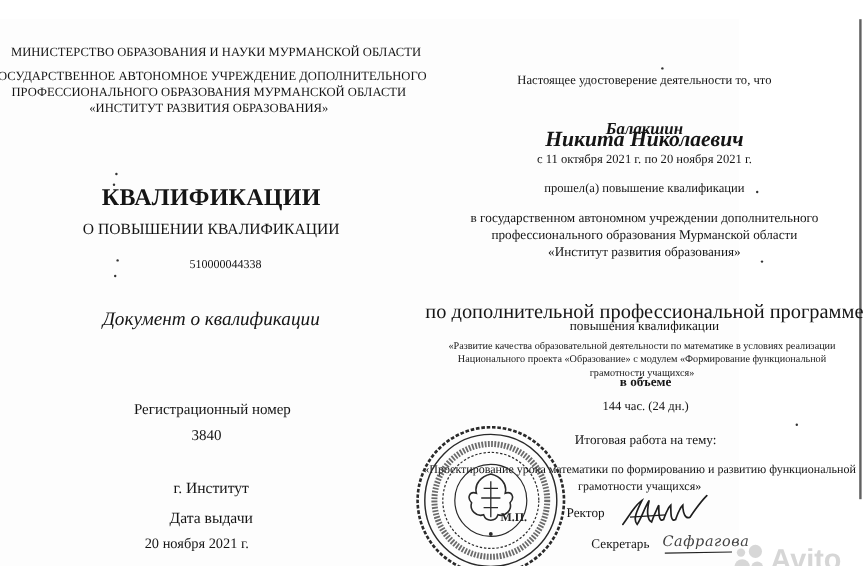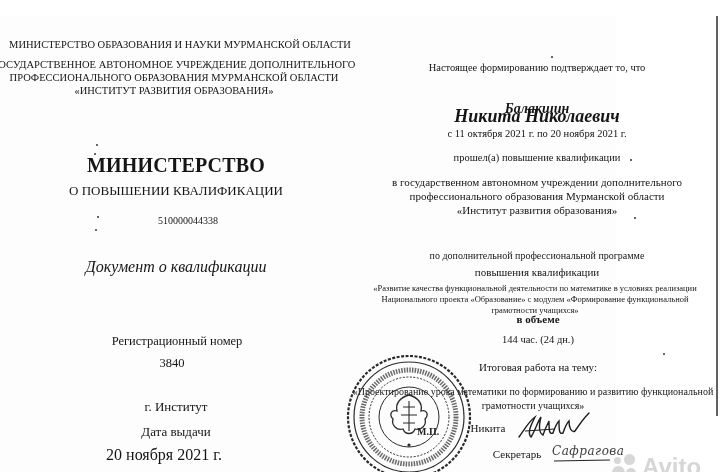--- a/index.html
+++ b/index.html
@@ -44,32 +44,32 @@
   .inst2 { left: 174px; top: 57px; font-size: 10.5px; }
   .inst3 { left: 174px; top: 70px; font-size: 10.5px; }
   .cert-title { left: 176px; top: 139px; font-size: 20px; font-weight: bold; letter-spacing: 0.2px; }
   .cert-sub { left: 176px; top: 168px; font-size: 13px; }
   .cert-num { left: 188px; top: 200px; font-size: 10px; }
   .doc-type { left: 176px; top: 243px; font-size: 16px; font-style: italic; }
   .reg-label { left: 177px; top: 319px; font-size: 12.5px; }
   .reg-num { left: 160px; top: 341px; font-size: 12.5px; margin-left: 12px; }
   .city { left: 176px; top: 384px; font-size: 13px; }
   .date-label { left: 176px; top: 409px; font-size: 13px; }
-  .date-val { left: 164px; top: 431px; font-size: 16px; }
+  .date-val { left: 164px; top: 431px; font-size: 12px; }
 
   
   .r1 { left: 537px; top: 47px; font-size: 10.5px; }
   .r-surname { left: 537px; top: 67px; font-size: 14px; margin-top: 19px; }
   .r-name { left: 537px; top: 91px; font-size: 18px; }
   .r-period { left: 537px; top: 113px; font-size: 10.5px; }
   .r-passed { left: 537px; top: 137px; font-size: 10.5px; }
   .r-org1 { left: 537px; top: 161px; font-size: 11px; }
   .r-org2 { left: 537px; top: 175px; font-size: 11px; }
   .r-org3 { left: 537px; top: 189px; font-size: 11px; }
-  .r-prog1 { left: 537px; top: 235px; font-size: 10px; text-align: right; }
+  .r-prog1 { left: 537px; top: 235px; font-size: 17px; text-align: right; }
   .r-prog2 { left: 537px; top: 251px; font-size: 11px; }
   .r-title1 { left: 535px; top: 268px; font-size: 8.5px; }
   .r-title2 { left: 535px; top: 279px; font-size: 8.5px; }
   .r-title3 { left: 535px; top: 290px; font-size: 8.5px; }
   .r-volume { left: 538px; top: 298px; font-size: 11px; font-weight: bold; }
   .r-hours { left: 538px; top: 319px; font-size: 10.5px; text-align: right; }
   .r-final { left: 538px; top: 346px; font-size: 11px; }
   .r-theme1 { left: 533px; top: 371px; font-size: 10px; }
   .r-theme2 { left: 533px; top: 385px; font-size: 10px; }
   .r-rector { left: 488px; top: 407px; font-size: 11px; }
@@ -131,66 +131,66 @@
 <div class="page">
 
   <div class="right-border"></div>
 
   <div>
     <div class="t ministry">МИНИСТЕРСТВО ОБРАЗОВАНИЯ И НАУКИ МУРМАНСКОЙ ОБЛАСТИ</div>
     <div class="t inst1">ГОСУДАРСТВЕННОЕ АВТОНОМНОЕ УЧРЕЖДЕНИЕ ДОПОЛНИТЕЛЬНОГО</div>
     <div class="t inst2">ПРОФЕССИОНАЛЬНОГО ОБРАЗОВАНИЯ МУРМАНСКОЙ ОБЛАСТИ</div>
     <div class="t inst3">«ИНСТИТУТ РАЗВИТИЯ ОБРАЗОВАНИЯ»</div>
 
-    <div class="t cert-title">МИНИСТЕРСТВО</div>
+    <div class="t cert-title">КВАЛИФИКАЦИИ</div>
     <div class="t cert-sub">О ПОВЫШЕНИИ КВАЛИФИКАЦИИ</div>
     <div class="t cert-num">510000044338</div>
 
     <div class="t doc-type">Документ о квалификации</div>
 
     <div class="t reg-label">Регистрационный номер</div>
     <div class="t reg-num">3840</div>
 
     <div class="t city">г. Институт</div>
     <div class="t date-label">Дата выдачи</div>
     <div class="t date-val">20 ноября 2021 г.</div>
 
     <span class="speck" style="left:96px;top:128px"></span>
     <span class="speck" style="left:94px;top:137px"></span>
     <span class="speck" style="left:97px;top:200px"></span>
     <span class="speck" style="left:95px;top:213px"></span>
   </div>
 
   <div>
-    <div class="t r1">Настоящее формированию подтверждает то, что</div>
+    <div class="t r1">Настоящее удостоверение деятельности то, что</div>
     <div class="t r-surname bi">Балакшин</div>
     <div class="t r-name bi">Никита Николаевич</div>
     <div class="t r-period">с 11 октября 2021 г. по 20 ноября 2021 г.</div>
 
     <div class="t r-passed">прошел(а) повышение квалификации</div>
 
     <div class="t r-org1">в государственном автономном учреждении дополнительного</div>
     <div class="t r-org2">профессионального образования Мурманской области</div>
     <div class="t r-org3">«Институт развития образования»</div>
 
     <div class="t r-prog1">по дополнительной профессиональной программе</div>
     <div class="t r-prog2">повышения квалификации</div>
 
-    <div class="t r-title1">«Развитие качества функциональной деятельности по математике в условиях реализации</div>
+    <div class="t r-title1">«Развитие качества образовательной деятельности по математике в условиях реализации</div>
     <div class="t r-title2">Национального проекта «Образование» с модулем «Формирование функциональной</div>
     <div class="t r-title3">грамотности учащихся»</div>
 
     <div class="t r-volume">в объеме</div>
     <div class="t r-hours">144 час. (24 дн.)</div>
 
     <div class="t r-final">Итоговая работа на тему:</div>
     <div class="t r-theme1">«Проектирование урока математики по формированию и развитию функциональной</div>
     <div class="t r-theme2">грамотности учащихся»</div>
 
-    <div class="t r-rector">Никита</div>
+    <div class="t r-rector">Ректор</div>
     <div class="t r-secretary">Секретарь</div>
 
     <svg class="stamp" viewBox="0 0 128 128">
       <circle cx="64" cy="64" r="61" fill="none" stroke="#2a2a2a" stroke-width="2.2" stroke-dasharray="3 1.5"></circle>
       <circle cx="64" cy="64" r="55" fill="none" stroke="#2a2a2a" stroke-width="1.2"></circle>
       <circle cx="64" cy="64" r="40" fill="none" stroke="#2a2a2a" stroke-width="1" stroke-dasharray="2 1.5"></circle>
       <circle cx="64" cy="64" r="30" fill="none" stroke="#2a2a2a" stroke-width="1"></circle>
       <circle cx="64" cy="64" r="47" fill="none" stroke="#3a3a3a" stroke-width="5" stroke-dasharray="1.5 1.2" opacity="0.75"></circle>
       <path d="M64 42 C56 44 50 50 52 58 C46 56 44 62 48 66 C46 72 52 78 58 76 C60 82 68 82 70 76 C76 78 82 72 80 66 C84 62 82 56 76 58 C78 50 72 44 64 42 Z" fill="none" stroke="#2a2a2a" stroke-width="1.3"></path>
       <path d="M58 54 L70 54 M56 62 L72 62 M58 70 L70 70 M64 48 L64 78" stroke="#2a2a2a" stroke-width="1.1"></path>

